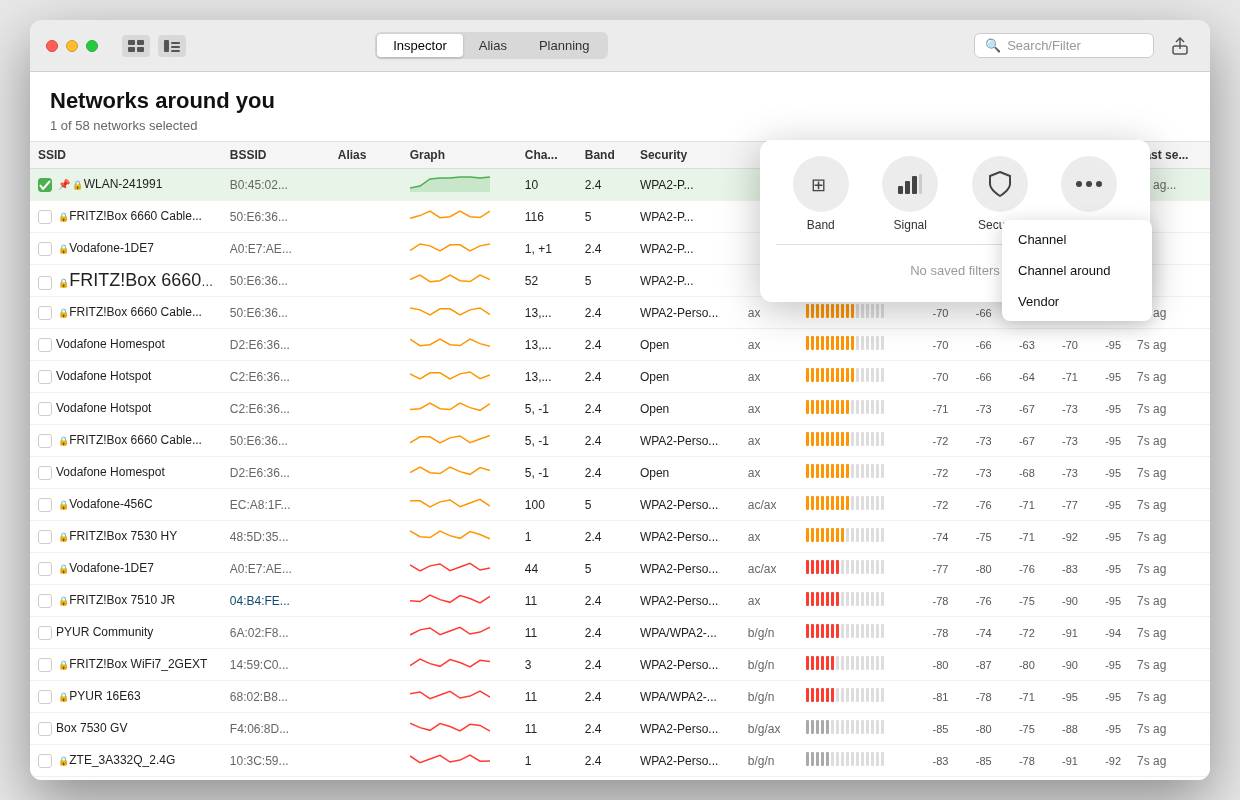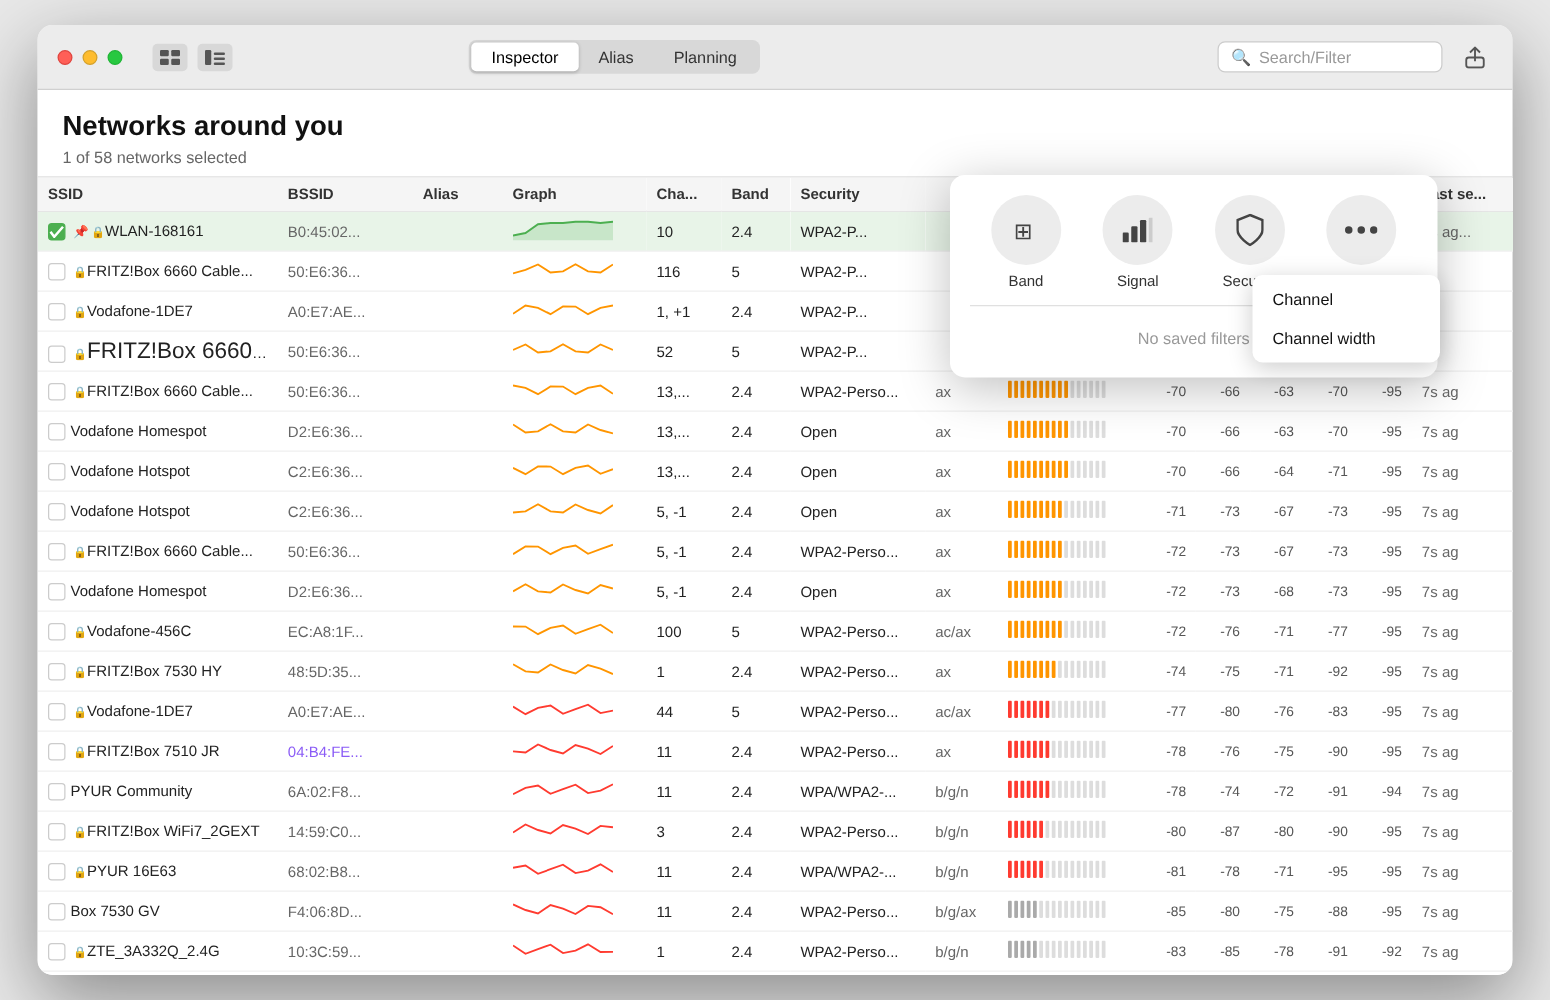--- a/index.html
+++ b/index.html
@@ -339,21 +339,21 @@
             <th class="col-val4"></th>
             <th class="col-val5"></th>
             <th class="col-lastseen">Last se...</th>
           </tr>
         </thead>
         <tbody id="network-table-body">
 
         <tr class="selected">
               <td class="col-ssid"><span class="checkbox checked"><svg width="12" height="10" viewBox="0 0 12 10">
                     <polyline points="1,5 4,9 11,1" stroke="white" stroke-width="2" fill="none"></polyline>
-                  </svg></span><span class="pin-icon" style="font-size: 10px;">📌</span><span class="lock-icon" style="font-size: 9px;">🔒</span><span style="font-size: 12px;">WLAN-168161</span></td>
+                  </svg></span><span class="pin-icon" style="font-size: 10px;">📌</span><span class="lock-icon" style="font-size: 9px;">🔒</span><span style="font-size: 12px;">WLAN-241991</span></td>
               <td class="col-bssid" style="color: rgb(102, 102, 102);">B0:45:02...</td>
               <td class="col-alias"></td>
               <td class="col-graph"><svg width="80" height="18" viewBox="0 0 80 18">
                   <path d="M0,14 L10,12 L20,5 L30,4 L40,4 L50,3 L60,3 L70,4 L80,3 L80,18 L0,18 Z" fill="rgba(76,175,80,0.2)"></path>
                   <path d="M0,14 L10,12 L20,5 L30,4 L40,4 L50,3 L60,3 L70,4 L80,3" stroke="#4caf50" stroke-width="1.5" fill="none"></path>
                 </svg></td>
               <td class="col-ch">10</td>
               <td class="col-band">2.4</td>
               <td class="col-security" style="max-width: 90px; overflow: hidden; text-overflow: ellipsis;">WPA2-P...</td>
               <td style="color: rgb(102, 102, 102);"></td>
@@ -775,21 +775,21 @@
                 </svg></td>
               <td class="col-val1" style="text-align: right; color: rgb(85, 85, 85); font-size: 11px;">-77</td>
               <td class="col-val2" style="text-align: right; color: rgb(85, 85, 85); font-size: 11px;">-80</td>
               <td class="col-val3" style="text-align: right; color: rgb(85, 85, 85); font-size: 11px;">-76</td>
               <td class="col-val4" style="text-align: right; color: rgb(85, 85, 85); font-size: 11px;">-83</td>
               <td class="col-val5" style="text-align: right; color: rgb(85, 85, 85); font-size: 11px;">-95</td>
               <td class="col-lastseen" style="color: rgb(102, 102, 102);">7s ag</td>
             </tr>
             <tr>
               <td class="col-ssid"><span class="checkbox"></span><span class="lock-icon" style="font-size: 9px;">🔒</span><span style="font-size: 12px;">FRITZ!Box 7510 JR</span></td>
-              <td class="col-bssid" style="color: #8b5cf6;">04:B4:FE...</td>
+              <td class="col-bssid" style="color: #0c4a6e;">04:B4:FE...</td>
               <td class="col-alias"></td>
               <td class="col-graph"><svg width="80" height="18" viewBox="0 0 80 18">
                   <path d="M0,10.680668147306564 L10,11.601151360628467 L20,5.154410032481772 L30,9.59950883865181 L40,12.346622554144224 L50,5.6151183832993175 L60,8.470592999608908 L70,12.825503713618012 L80,6.345464463148129" stroke="#ff3b30" stroke-width="1.5" fill="none"></path>
                 </svg></td>
               <td class="col-ch">11</td>
               <td class="col-band">2.4</td>
               <td class="col-security" style="max-width: 90px; overflow: hidden; text-overflow: ellipsis;">WPA2-Perso...</td>
               <td style="color: rgb(102, 102, 102);">ax</td>
               <td><svg width="80" height="14" viewBox="0 0 80 14">
                   <rect x="0" y="0" width="3" height="14" rx="1" fill="#ff3b30"></rect>
@@ -1063,16 +1063,17 @@
             <span class="filter-icon-chevron">▾</span>
           </div>
         </div>
       </div>
       <div class="divider"></div>
       <div class="no-saved-filters">No saved filters</div>
     </div>
 
     <div class="other-dropdown">
       <div class="other-dropdown-item">Channel</div>
-      <div class="other-dropdown-item">Channel width</div>
+      <div class="other-dropdown-item">Channel around</div>
+      <div class="other-dropdown-item">Vendor</div>
     </div>
   </div>
 </div>
 
 </body></html>

